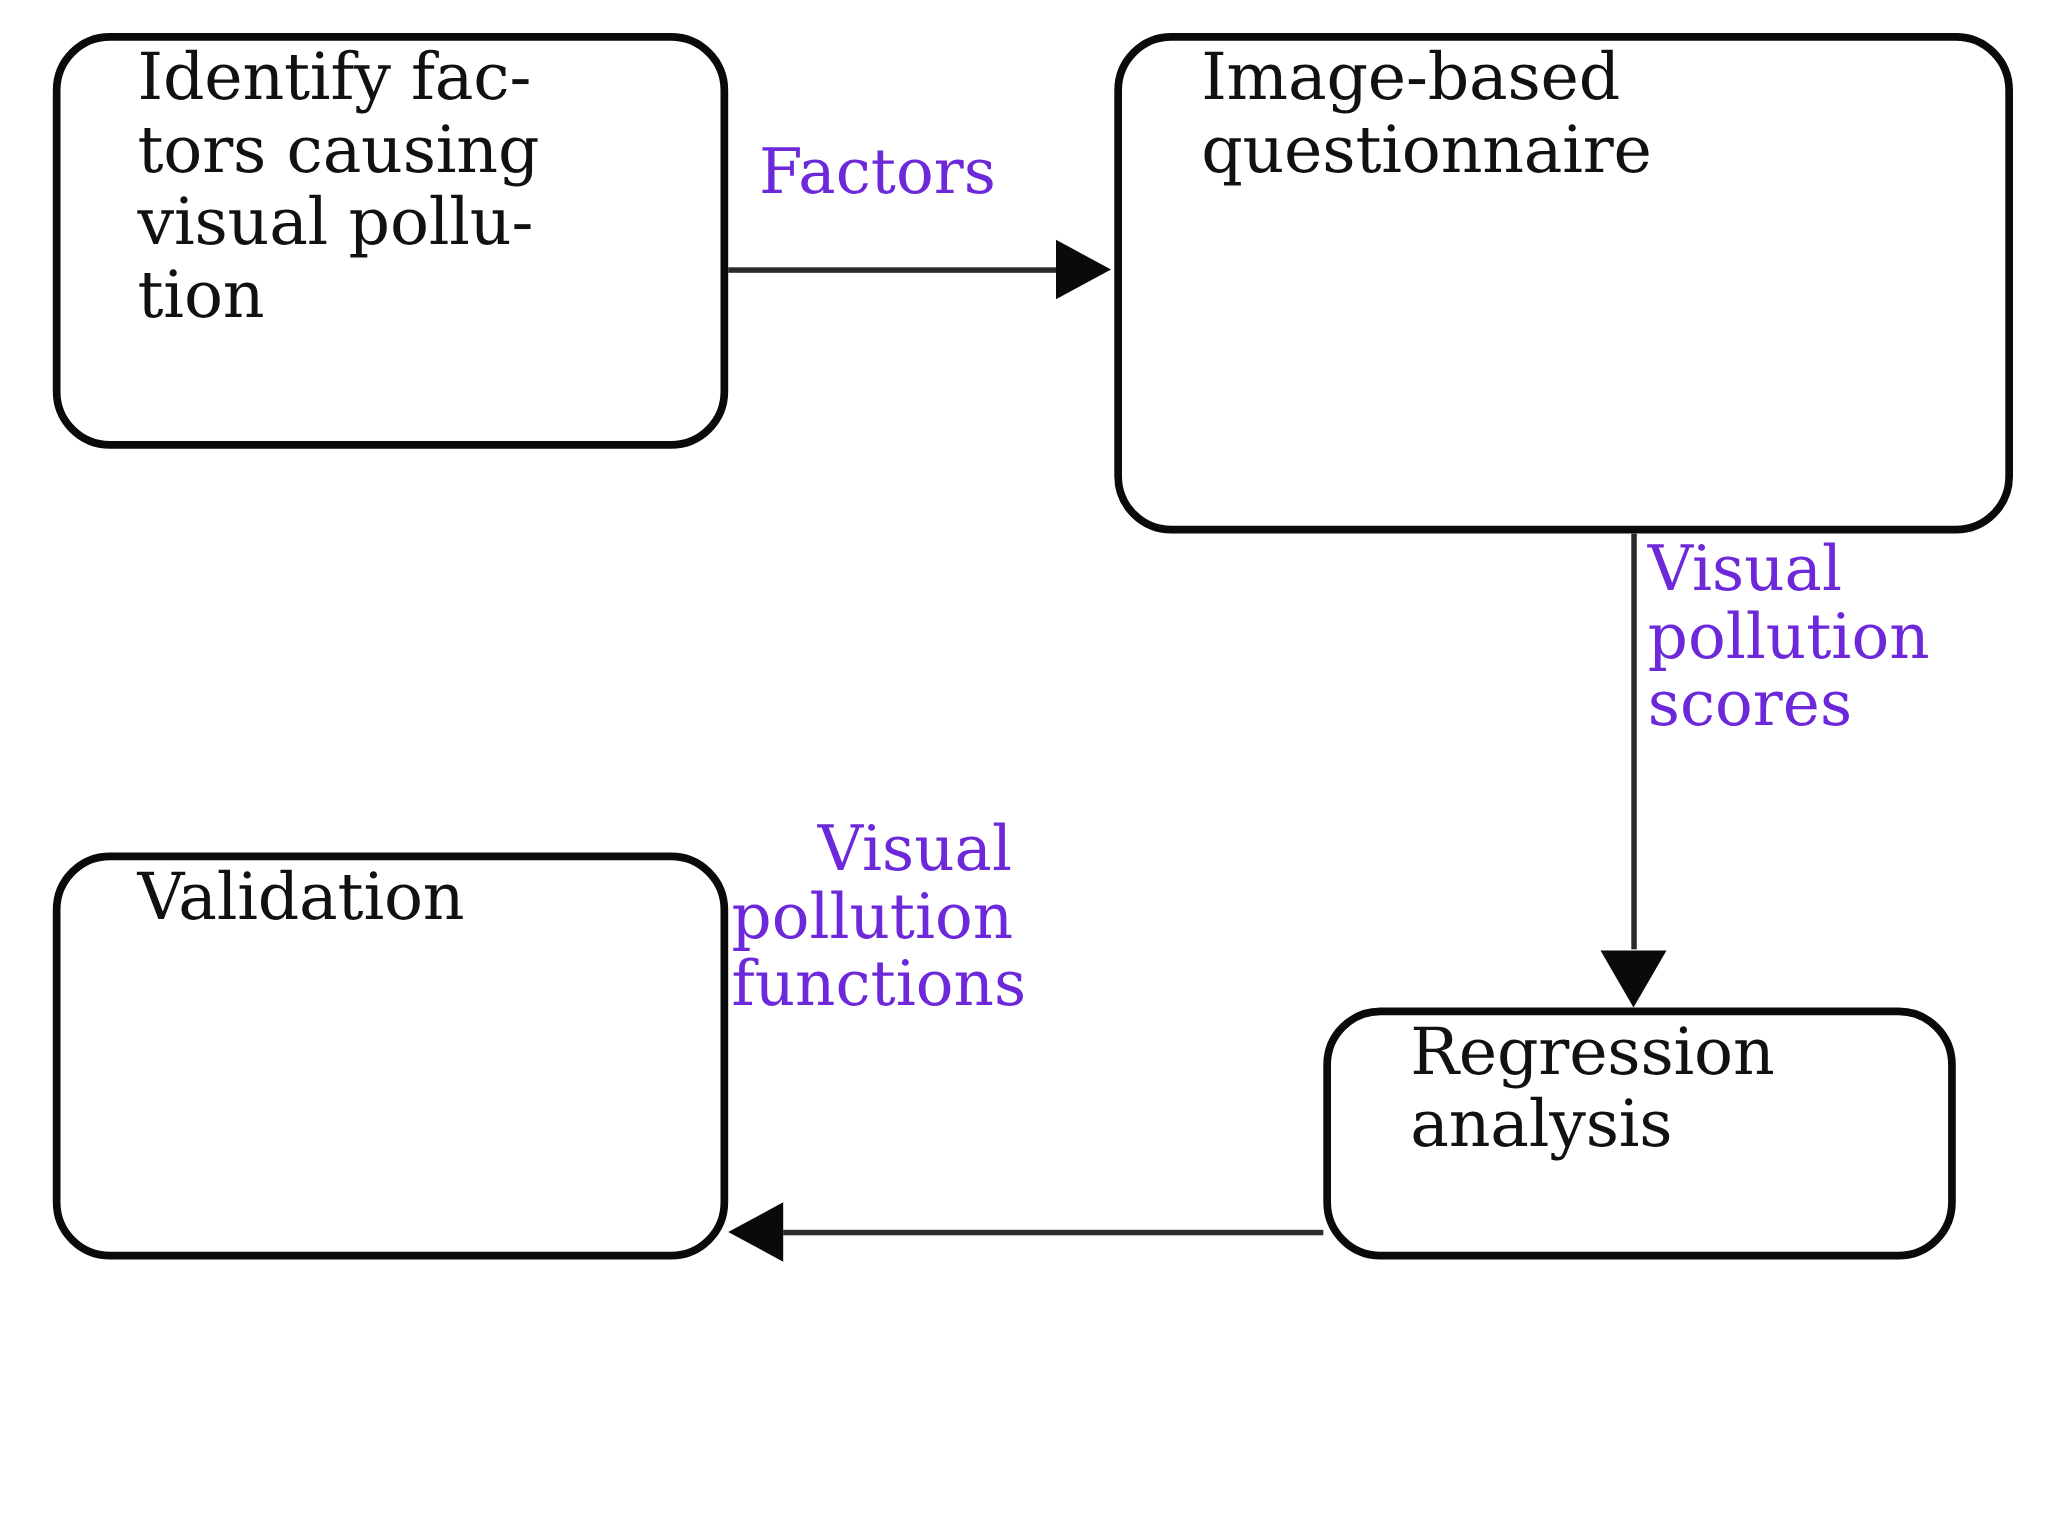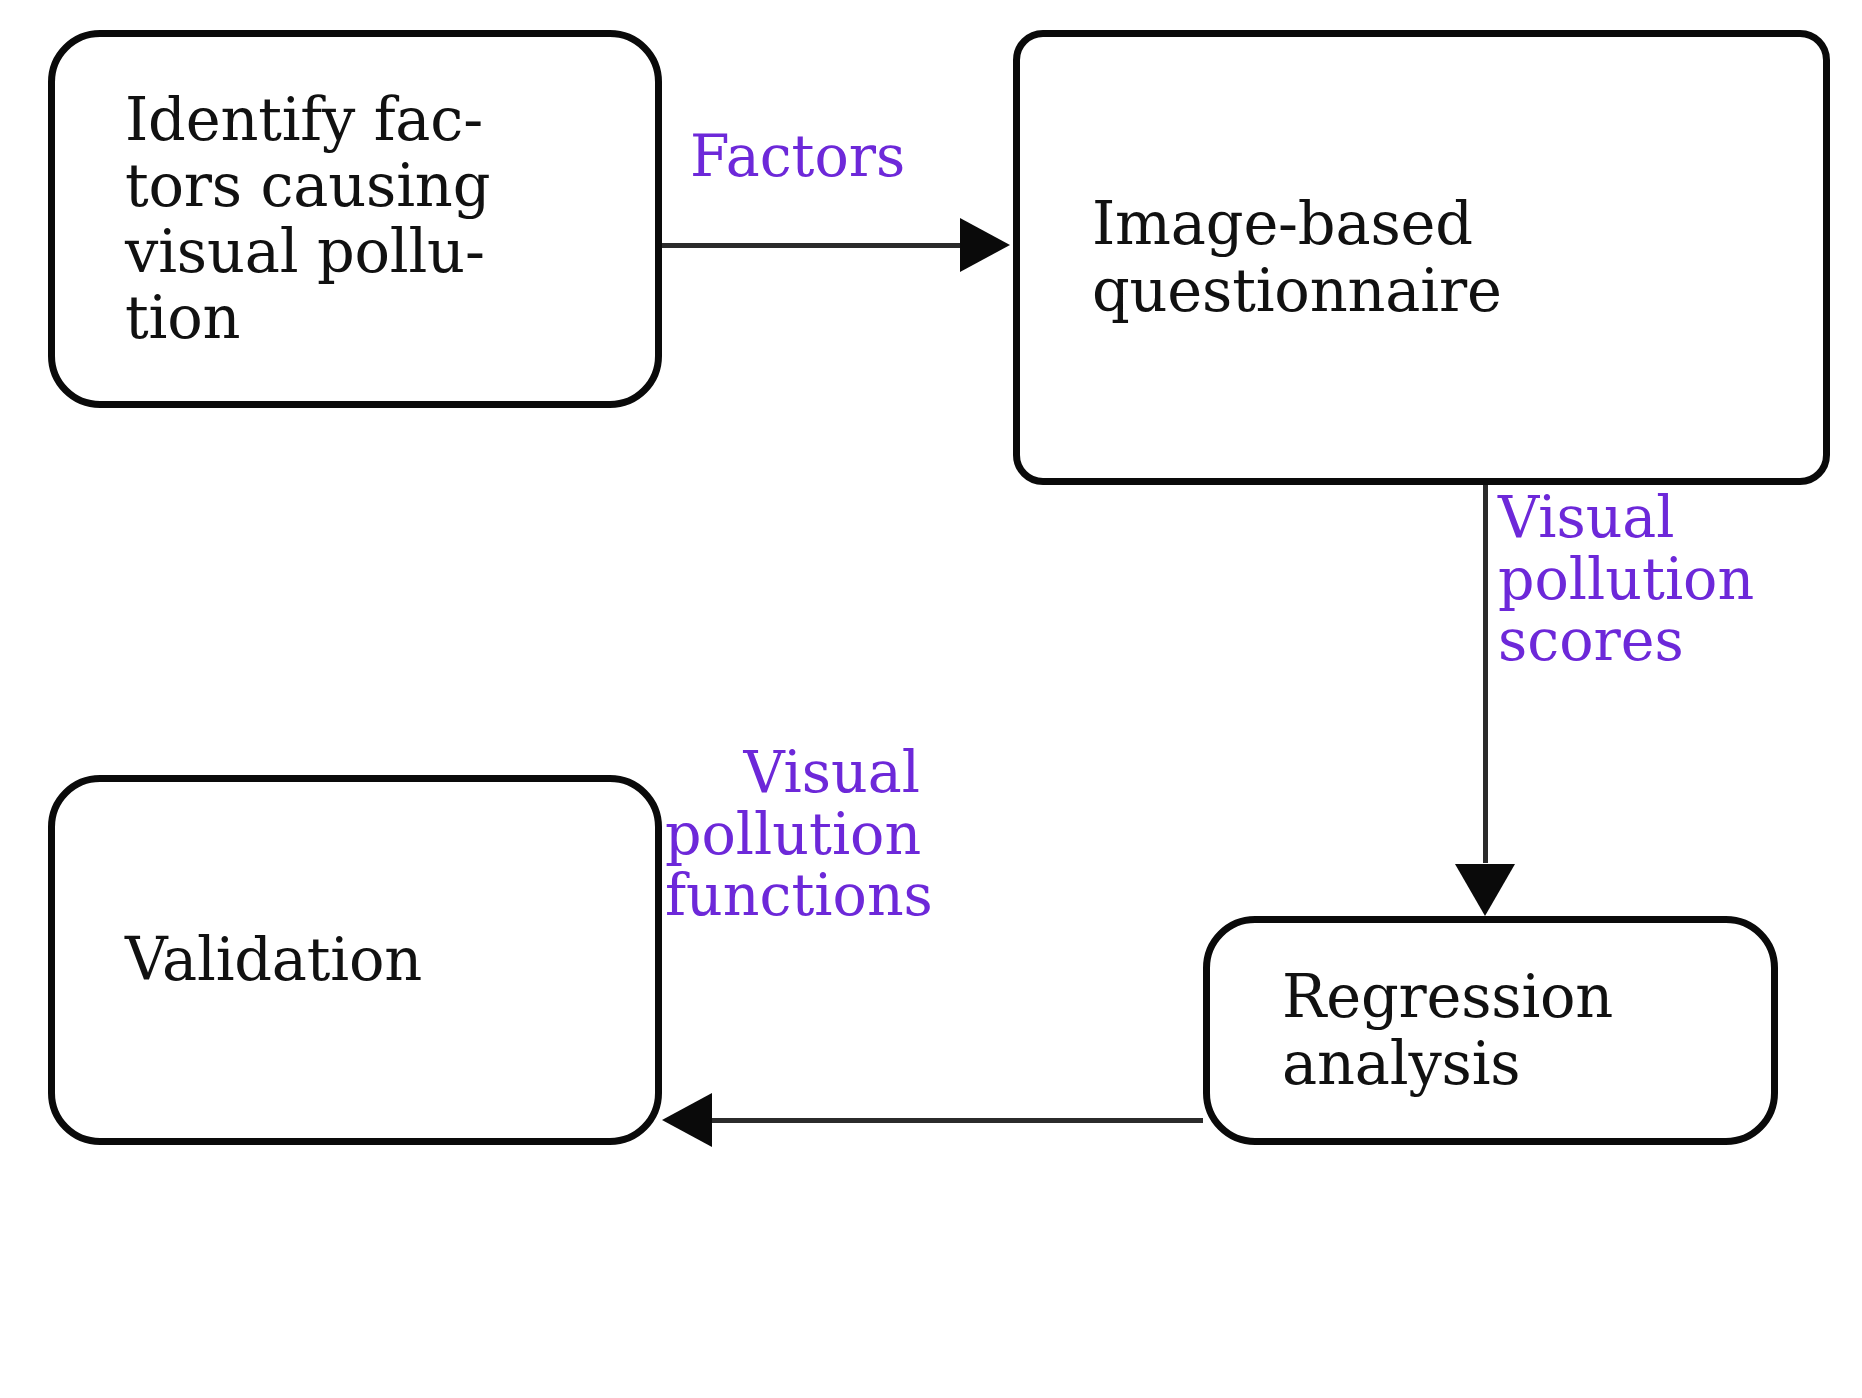--- a/index.html
+++ b/index.html
@@ -17,36 +17,36 @@
   }
 
   
   .node {
     position: absolute;
     box-sizing: border-box;
     border: 7px solid #0a0a0a;
     border-radius: 52px;
     background: #ffffff;
     display: flex;
-    align-items: center;
+    align-items: flex-start;
   }
   .node .node-text {
     padding-left: 62px;
     padding-right: 24px;
     font-size: 59px;
     line-height: 1.12;
     color: #111111;
     letter-spacing: -0.2px;
     white-space: pre-line;
   }
 
   #node-identify   { left: 48px;   top: 30px;   width: 614px;  height: 378px; }
   #node-identify .node-text { padding-left: 70px; }
 
-  #node-questionnaire { left: 1013px; top: 30px;  width: 817px;  height: 455px; border-radius: 30px; }
+  #node-questionnaire { left: 1013px; top: 30px;  width: 817px;  height: 455px; }
   #node-questionnaire .node-text { padding-left: 72px; }
 
   #node-validation { left: 48px;   top: 775px;  width: 614px;  height: 370px; }
   #node-validation .node-text { padding-left: 70px; }
 
   #node-regression { left: 1203px; top: 916px;  width: 575px;  height: 229px; }
   #node-regression .node-text { padding-left: 72px; }
 
   
   .line {

